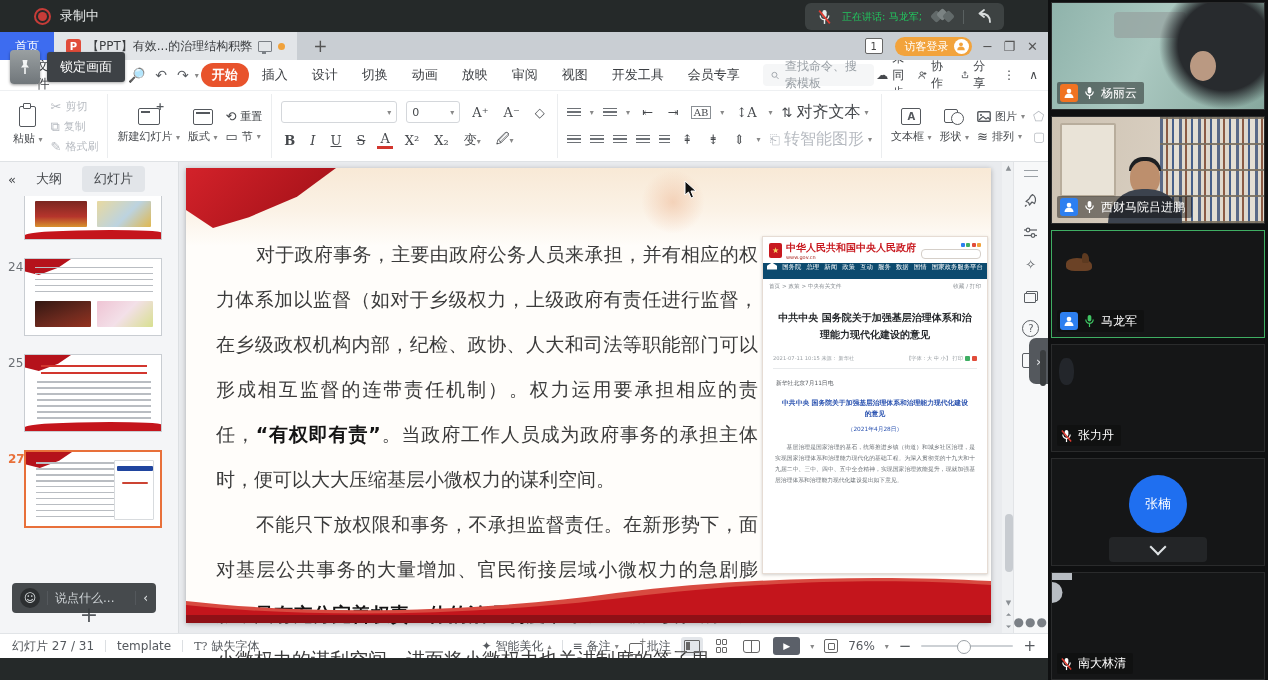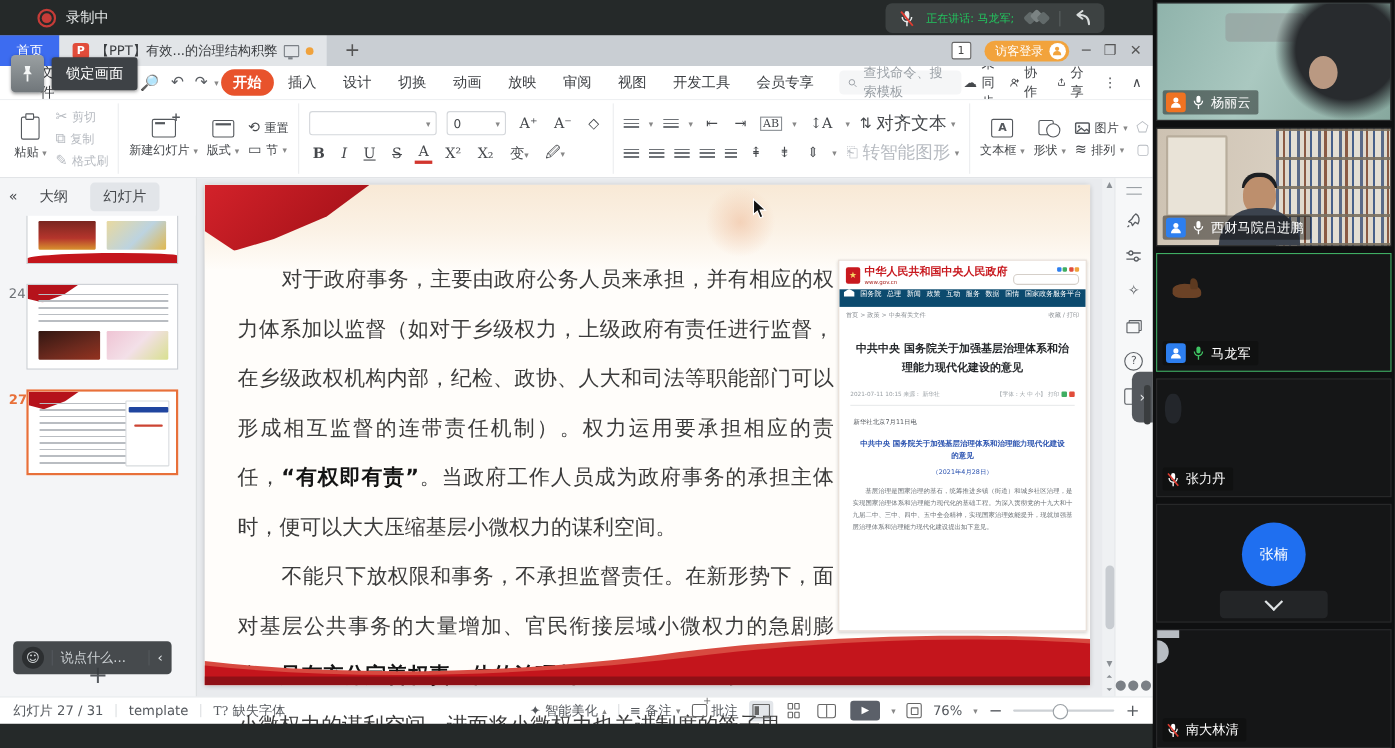--- a/index.html
+++ b/index.html
@@ -510,20 +510,29 @@
         </div>
         <div class="trow">
           <span class="tnum">24</span>
           <div class="thumb">
             <div class="mini-ribbon"></div>
             <div class="mini-lines" style="left:10px;top:8px;width:118px;height:26px"></div>
             <div class="mini-img" style="left:10px;bottom:8px;width:56px;height:26px;background:linear-gradient(160deg,#321712,#6e2a1e 60%,#94321f)"></div>
             <div class="mini-img" style="right:8px;bottom:8px;width:56px;height:26px;background:linear-gradient(135deg,#efc4d4,#f3e0e8 50%,#d8e08f)"></div>
           </div>
         </div>
+        <div class="trow">
+          <span class="tnum">25</span>
+          <div class="thumb">
+            <div class="mini-ribbon"></div>
+            <div class="mini-title" style="left:16px;top:10px;width:106px;height:9px"></div>
+            <div class="mini-lines" style="left:12px;top:26px;width:114px;height:38px"></div>
+            <div class="mini-wave"></div>
+          </div>
+        </div>
         <div class="trow sel">
           <span class="tnum">27</span>
           <div class="thumb">
             <div class="mini-ribbon"></div>
             <div class="mini-lines" style="left:10px;top:10px;width:84px;height:56px"></div>
             <div class="mini-img" style="right:6px;top:8px;width:38px;height:58px;background:#fff;border:1px solid #d8dbde"></div>
             <div class="mini-img" style="right:7px;top:14px;width:36px;height:5px;background:#20459f"></div>
             <div class="mini-img" style="right:12px;top:30px;width:26px;height:2px;background:#c43"></div>
 
           </div>
@@ -663,21 +672,21 @@
         <span>✦</span>
         <span>智能美化</span>
         <span class="caret">▴</span>
       </span>
       <span class="sdiv"></span>
       <span style="display:flex;align-items:center;gap:4px">
         <span>≡</span>
         <span>备注</span>
         <span class="caret">▾</span>
       </span>
-      <span style="display:flex;align-items:center;gap:4px">
+      <span style="display:flex;align-items:flex-end;gap:4px">
         <span class="ic-comment"></span>
         <span>批注</span>
       </span>
       <span class="vwrap sel">
           <span class="v-normal"></span>
         </span>
       <span class="vwrap">
           <span class="v-grid">
             <i></i>
             <i></i>

